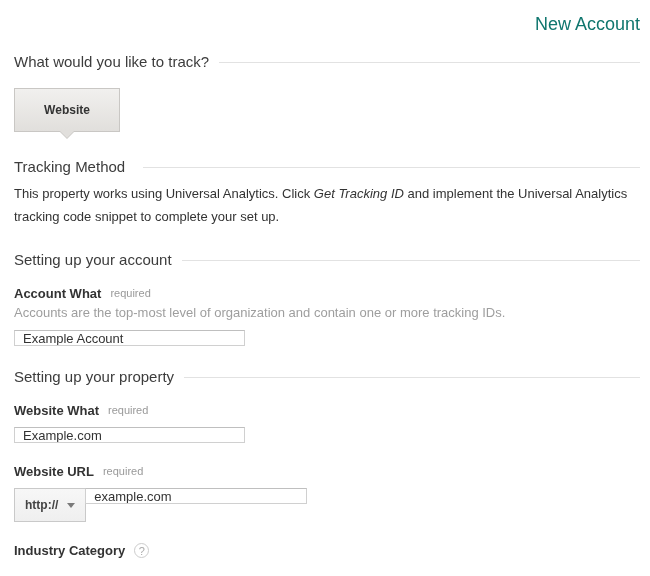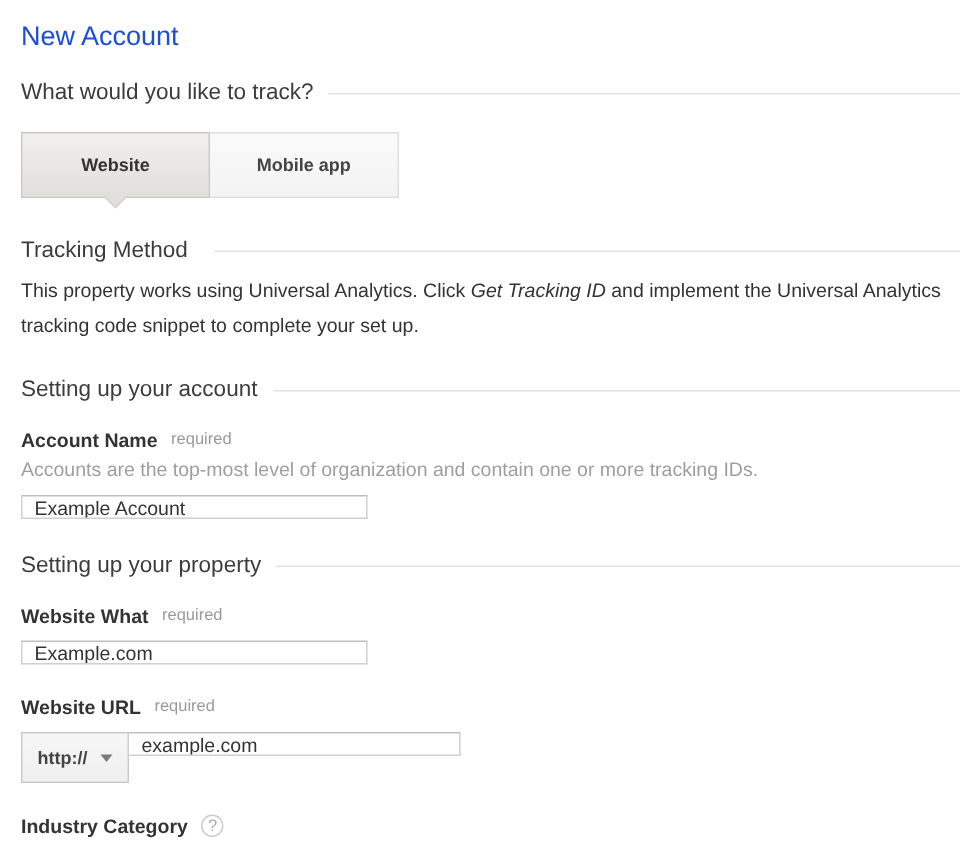--- a/index.html
+++ b/index.html
@@ -9,23 +9,24 @@
     color: #333;
     width: 650px;
     height: 576px;
     overflow: hidden;
   }
   .page { padding: 12px 10px 10px 14px; }
 
   .page-title {
     font-size: 18px;
     font-weight: 400;
-    color: #1d4ed8;
+    color: #0f766e;
     margin: 2px 0 0 0;
     line-height: 20px;
+    text-align: right;
   }
 
   .section-head {
     display: flex;
     align-items: center;
     gap: 10px;
   }
   .section-head .txt {
     font-size: 15px;
     font-weight: 400;
@@ -40,21 +41,21 @@
   }
 
   .mt-track  { margin-top: 19px; }
   .mt-tm     { margin-top: 26px; gap: 18px; }
   .mt-acct   { margin-top: 23px; }
   .mt-prop   { margin-top: 22px; }
 
   
   .tabs { display: flex; margin-top: 17px; }
   .tab {
-    width: 126px;
+    width: 106px;
     height: 44px;
     display: flex;
     align-items: center;
     justify-content: center;
     font-size: 12px;
     font-weight: bold;
     color: #444;
     background: linear-gradient(#fafafa, #f3f3f3);
     border: 1px solid #ddd;
     cursor: pointer;
@@ -171,39 +172,36 @@
     <span class="txt">What would you like to track?</span>
     <span class="rule"></span>
   </div>
 
   <div class="tabs">
     <div class="tab selected">
       <span>Website</span>
       <span class="caret-border"></span>
       <span class="caret-fill"></span>
     </div>
-    <div class="tab">
-      <span>Mobile app</span>
-    </div>
   </div>
 
   <div class="section-head mt-tm">
     <span class="txt">Tracking Method</span>
     <span class="rule"></span>
   </div>
 
   <p class="para"><span>This property works using Universal Analytics. Click </span><span class="em">Get Tracking ID</span><span> and implement the Universal Analytics tracking code snippet to complete your set up.</span></p>
 
   <div class="section-head mt-acct">
     <span class="txt">Setting up your account</span>
     <span class="rule"></span>
   </div>
 
   <div class="field-label">
-    <span>Account Name</span>
+    <span>Account What</span>
     <span class="required">required</span>
   </div>
   <div class="field-desc">Accounts are the top-most level of organization and contain one or more tracking IDs.</div>
   <input class="text-input" type="text" value="Example Account" style="">
 
   <div class="section-head mt-prop">
     <span class="txt">Setting up your property</span>
     <span class="rule"></span>
   </div>
 

